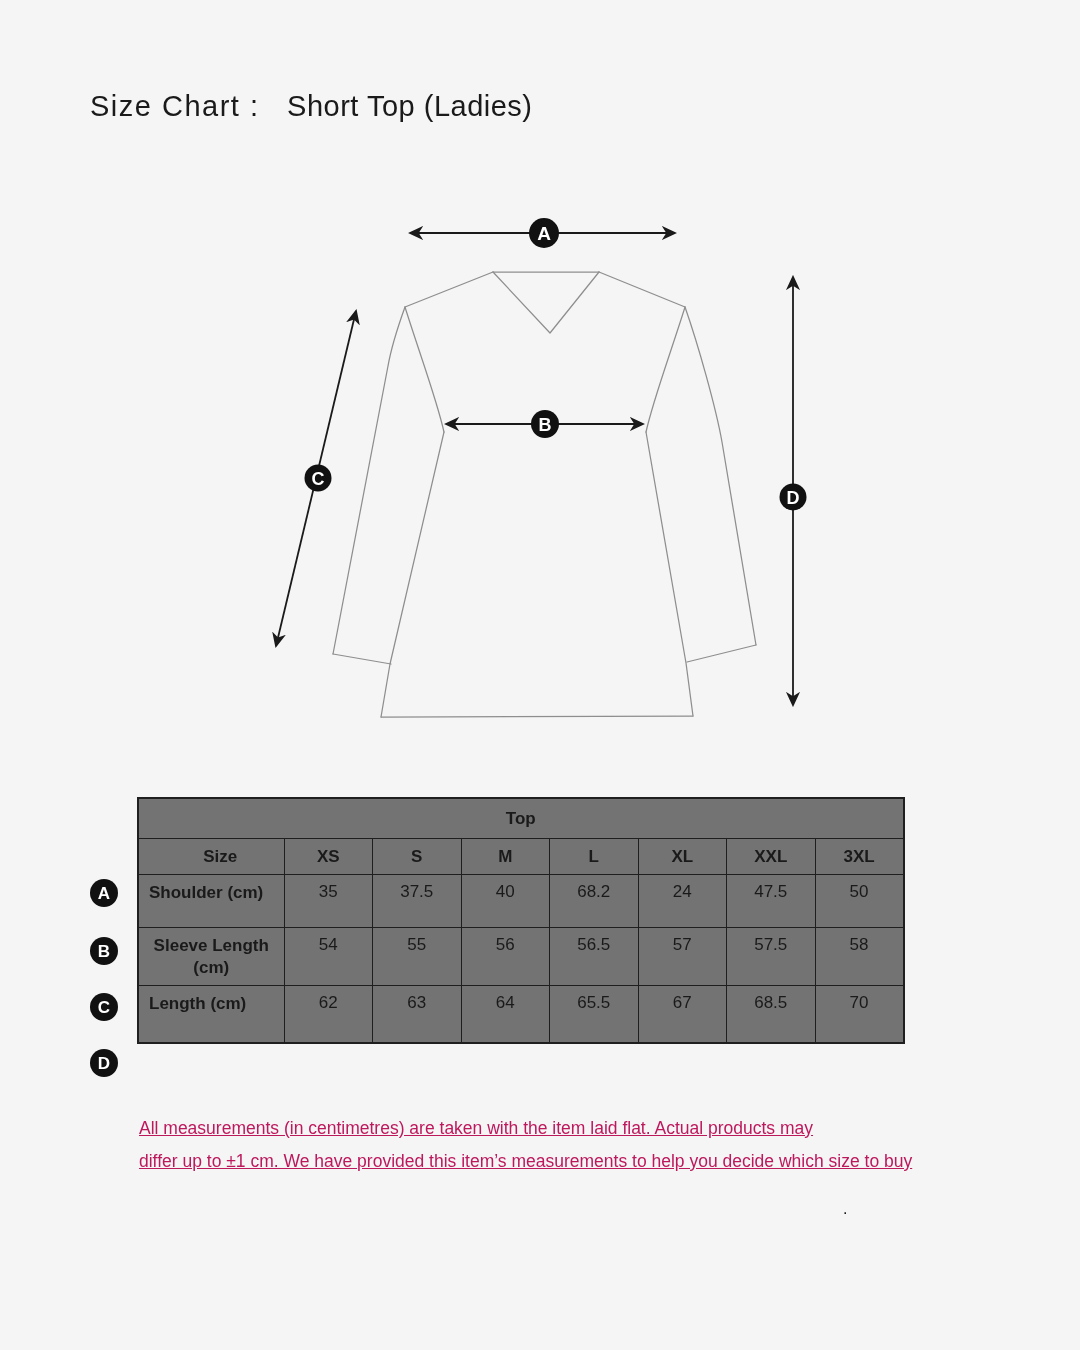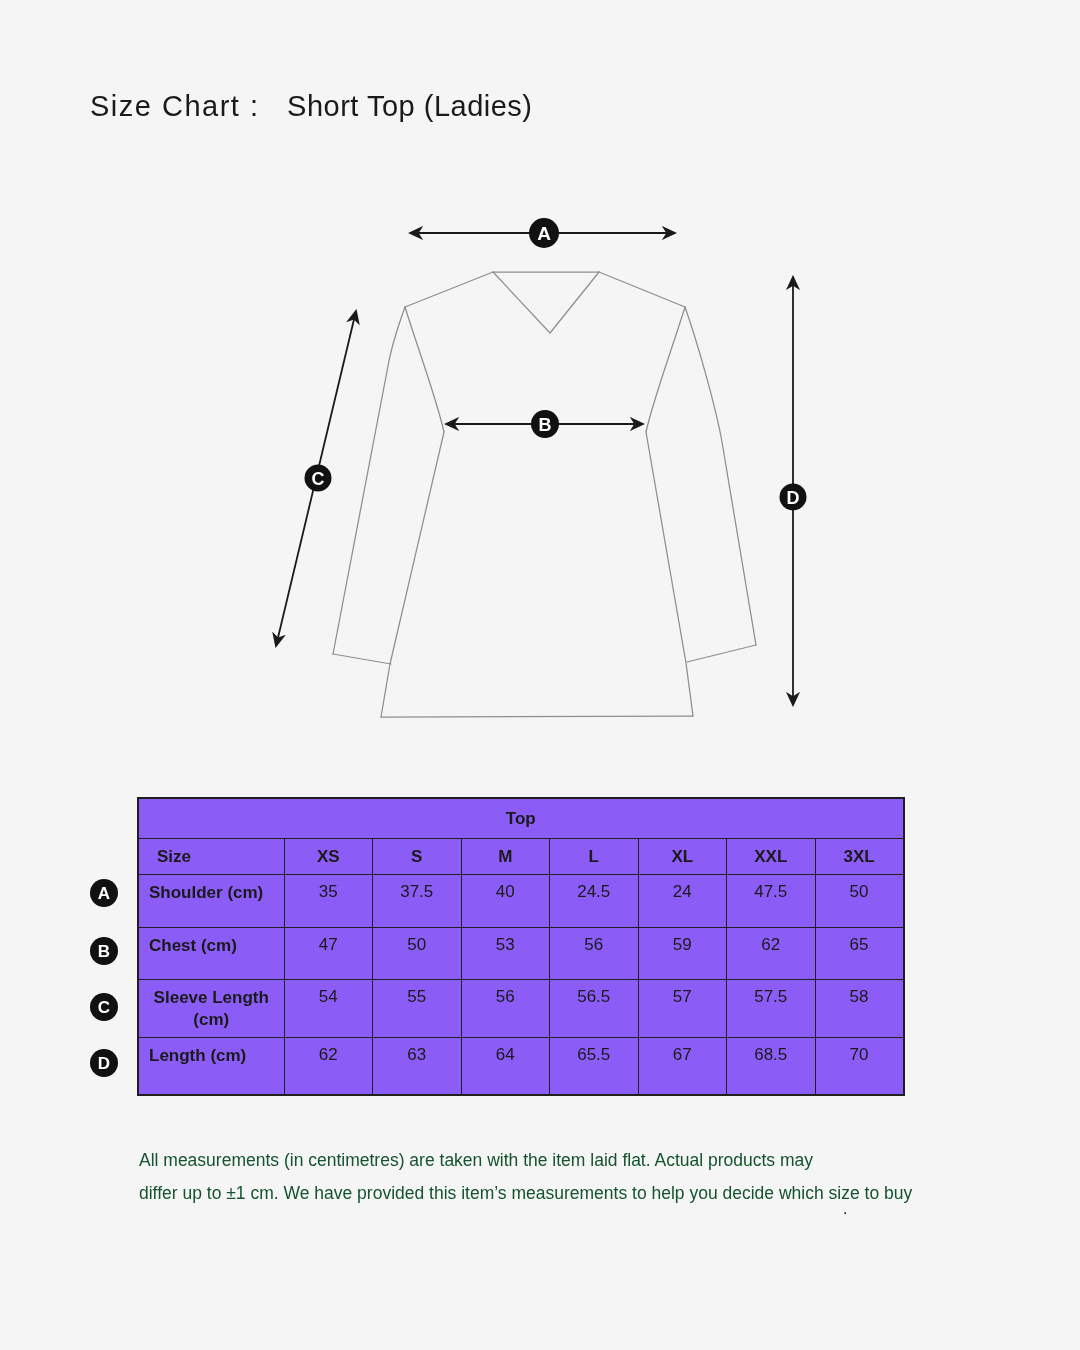--- a/index.html
+++ b/index.html
@@ -23,29 +23,29 @@
   .diagram-svg{position:absolute;left:0;top:0;}
   
   .size-table{
     position:absolute;left:137px;top:797px;
     border-collapse:collapse;table-layout:fixed;
     width:766px;
     font-size:17px;
   }
   .size-table td,.size-table th{
     border:1.5px solid #1f1f1f;
-    background:#8b5cf6;
+    background:#737373;
     padding:0;
   }
   .size-table{border:2.5px solid #1f1f1f;}
   .col-size{width:146px;}
   .col-val{width:88.5px;}
   .row-group th{height:39px;text-align:center;font-weight:700;vertical-align:middle;}
   .row-cols th{height:35px;font-weight:700;vertical-align:middle;text-align:center;}
-  .row-cols th.lbl{text-align:left;padding-left:18px;}
+  .row-cols th.lbl{text-align:center;padding-left:18px;}
   .row-data td{vertical-align:top;text-align:center;padding-top:7px;margin-top:24px;}
   .row-data td.lbl{
     text-align:left;font-weight:700;
     padding-left:10px;padding-right:10px;line-height:22px;
   }
   .row-data.h52 td{height:45px;}
   .row-data.h51 td{height:44px;}
   .row-data.h57 td{height:50px;text-align:center;}
   .row-data.h56 td{height:49px;}
   
@@ -55,22 +55,22 @@
     font-size:17px;font-weight:700;
     display:flex;align-items:center;justify-content:center;
     line-height:1;
   }
   .badge.b-a{top:879px;}
   .badge.b-b{top:937px;}
   .badge.b-c{top:993px;}
   .badge.b-d{top:1049px;}
   
   .notes{
-    position:absolute;left:139px;top:1144px;
-    font-size:17.5px;line-height:33px;color:#14532d;
+    position:absolute;left:139px;top:1112px;
+    font-size:17.5px;line-height:33px;color:#be185d;text-decoration:underline;
   }
   .notes div{white-space:nowrap;}
   .stray{position:absolute;left:843px;top:1200px;font-size:16px;color:#141414;}
 </style>
 </head>
 <body>
 
 <div class="title">
   <span class="t-bold">Size Chart :</span>
   <span class="t-reg">Short Top (Ladies)</span>
@@ -149,34 +149,24 @@
     <th>L</th>
     <th>XL</th>
     <th>XXL</th>
     <th>3XL</th>
   </tr>
   <tr class="row-data h52">
     <td class="lbl">Shoulder (cm)</td>
     <td>35</td>
     <td>37.5</td>
     <td>40</td>
-    <td>24.5</td>
+    <td>68.2</td>
     <td>24</td>
     <td>47.5</td>
     <td>50</td>
-  </tr>
-  <tr class="row-data h51">
-    <td class="lbl">Chest (cm)</td>
-    <td>47</td>
-    <td>50</td>
-    <td>53</td>
-    <td>56</td>
-    <td>59</td>
-    <td>62</td>
-    <td>65</td>
   </tr>
   <tr class="row-data h57">
     <td class="lbl">Sleeve Length (cm)</td>
     <td>54</td>
     <td>55</td>
     <td>56</td>
     <td>56.5</td>
     <td>57</td>
     <td>57.5</td>
     <td>58</td>

